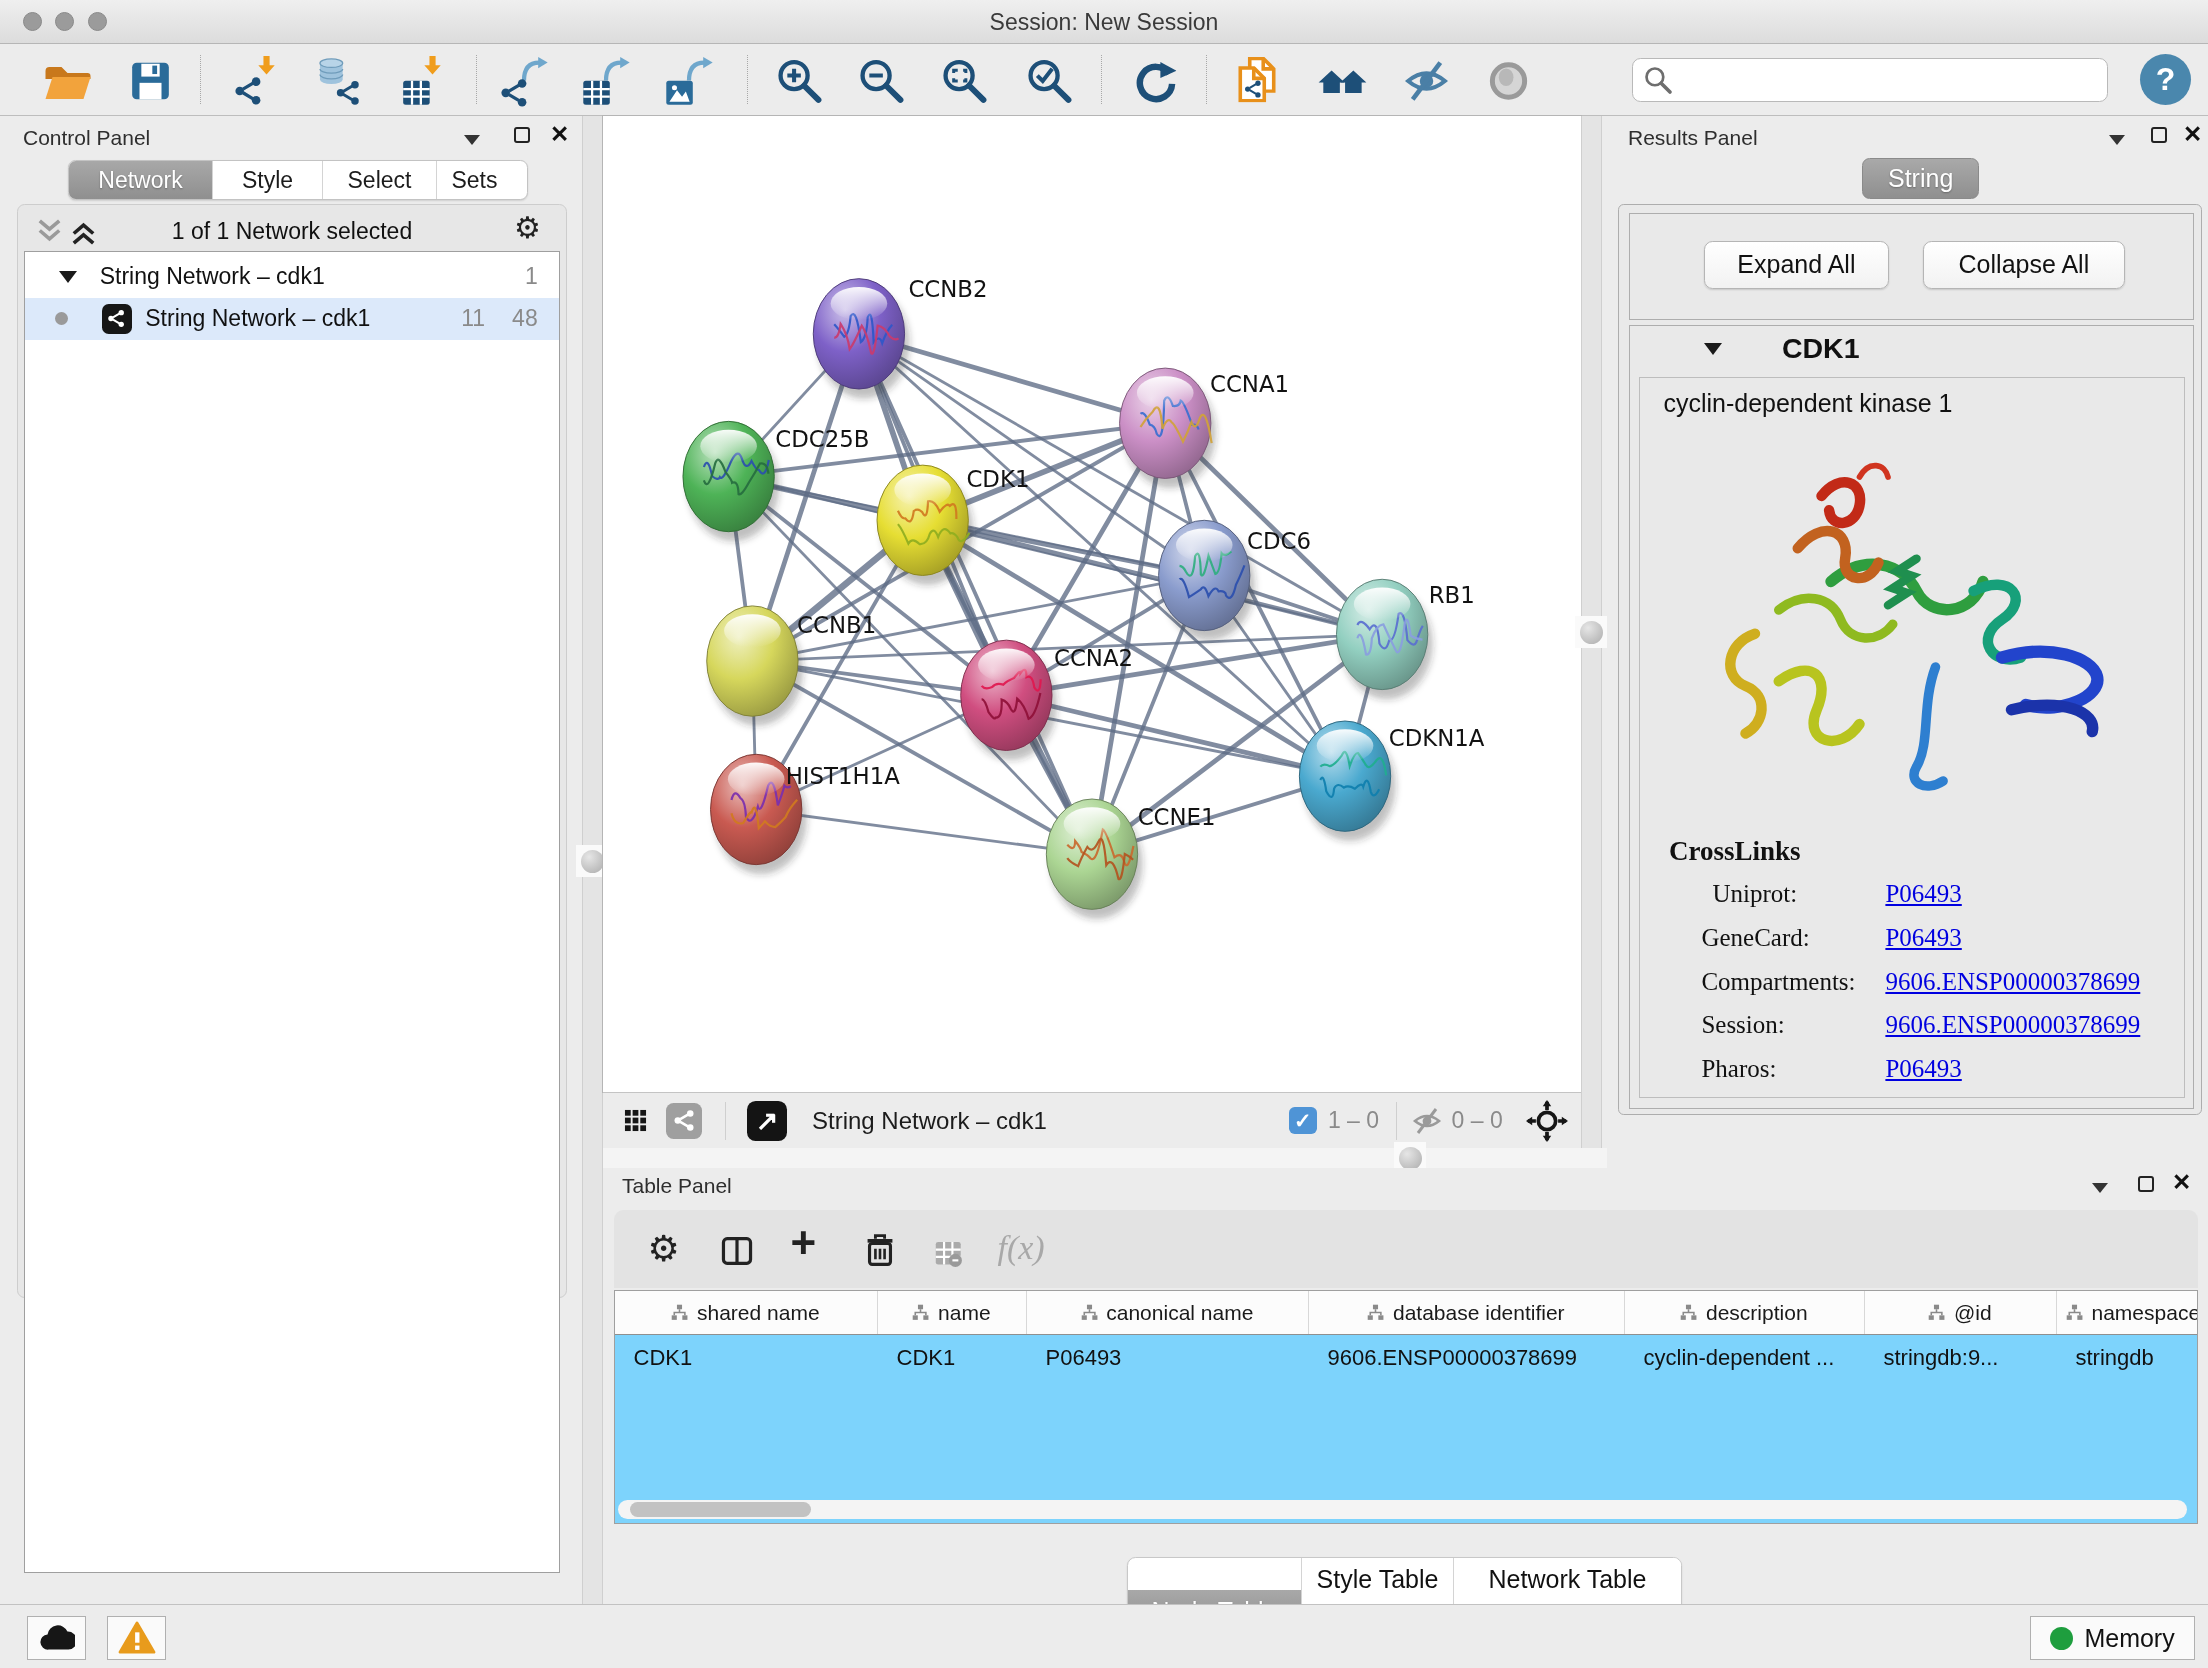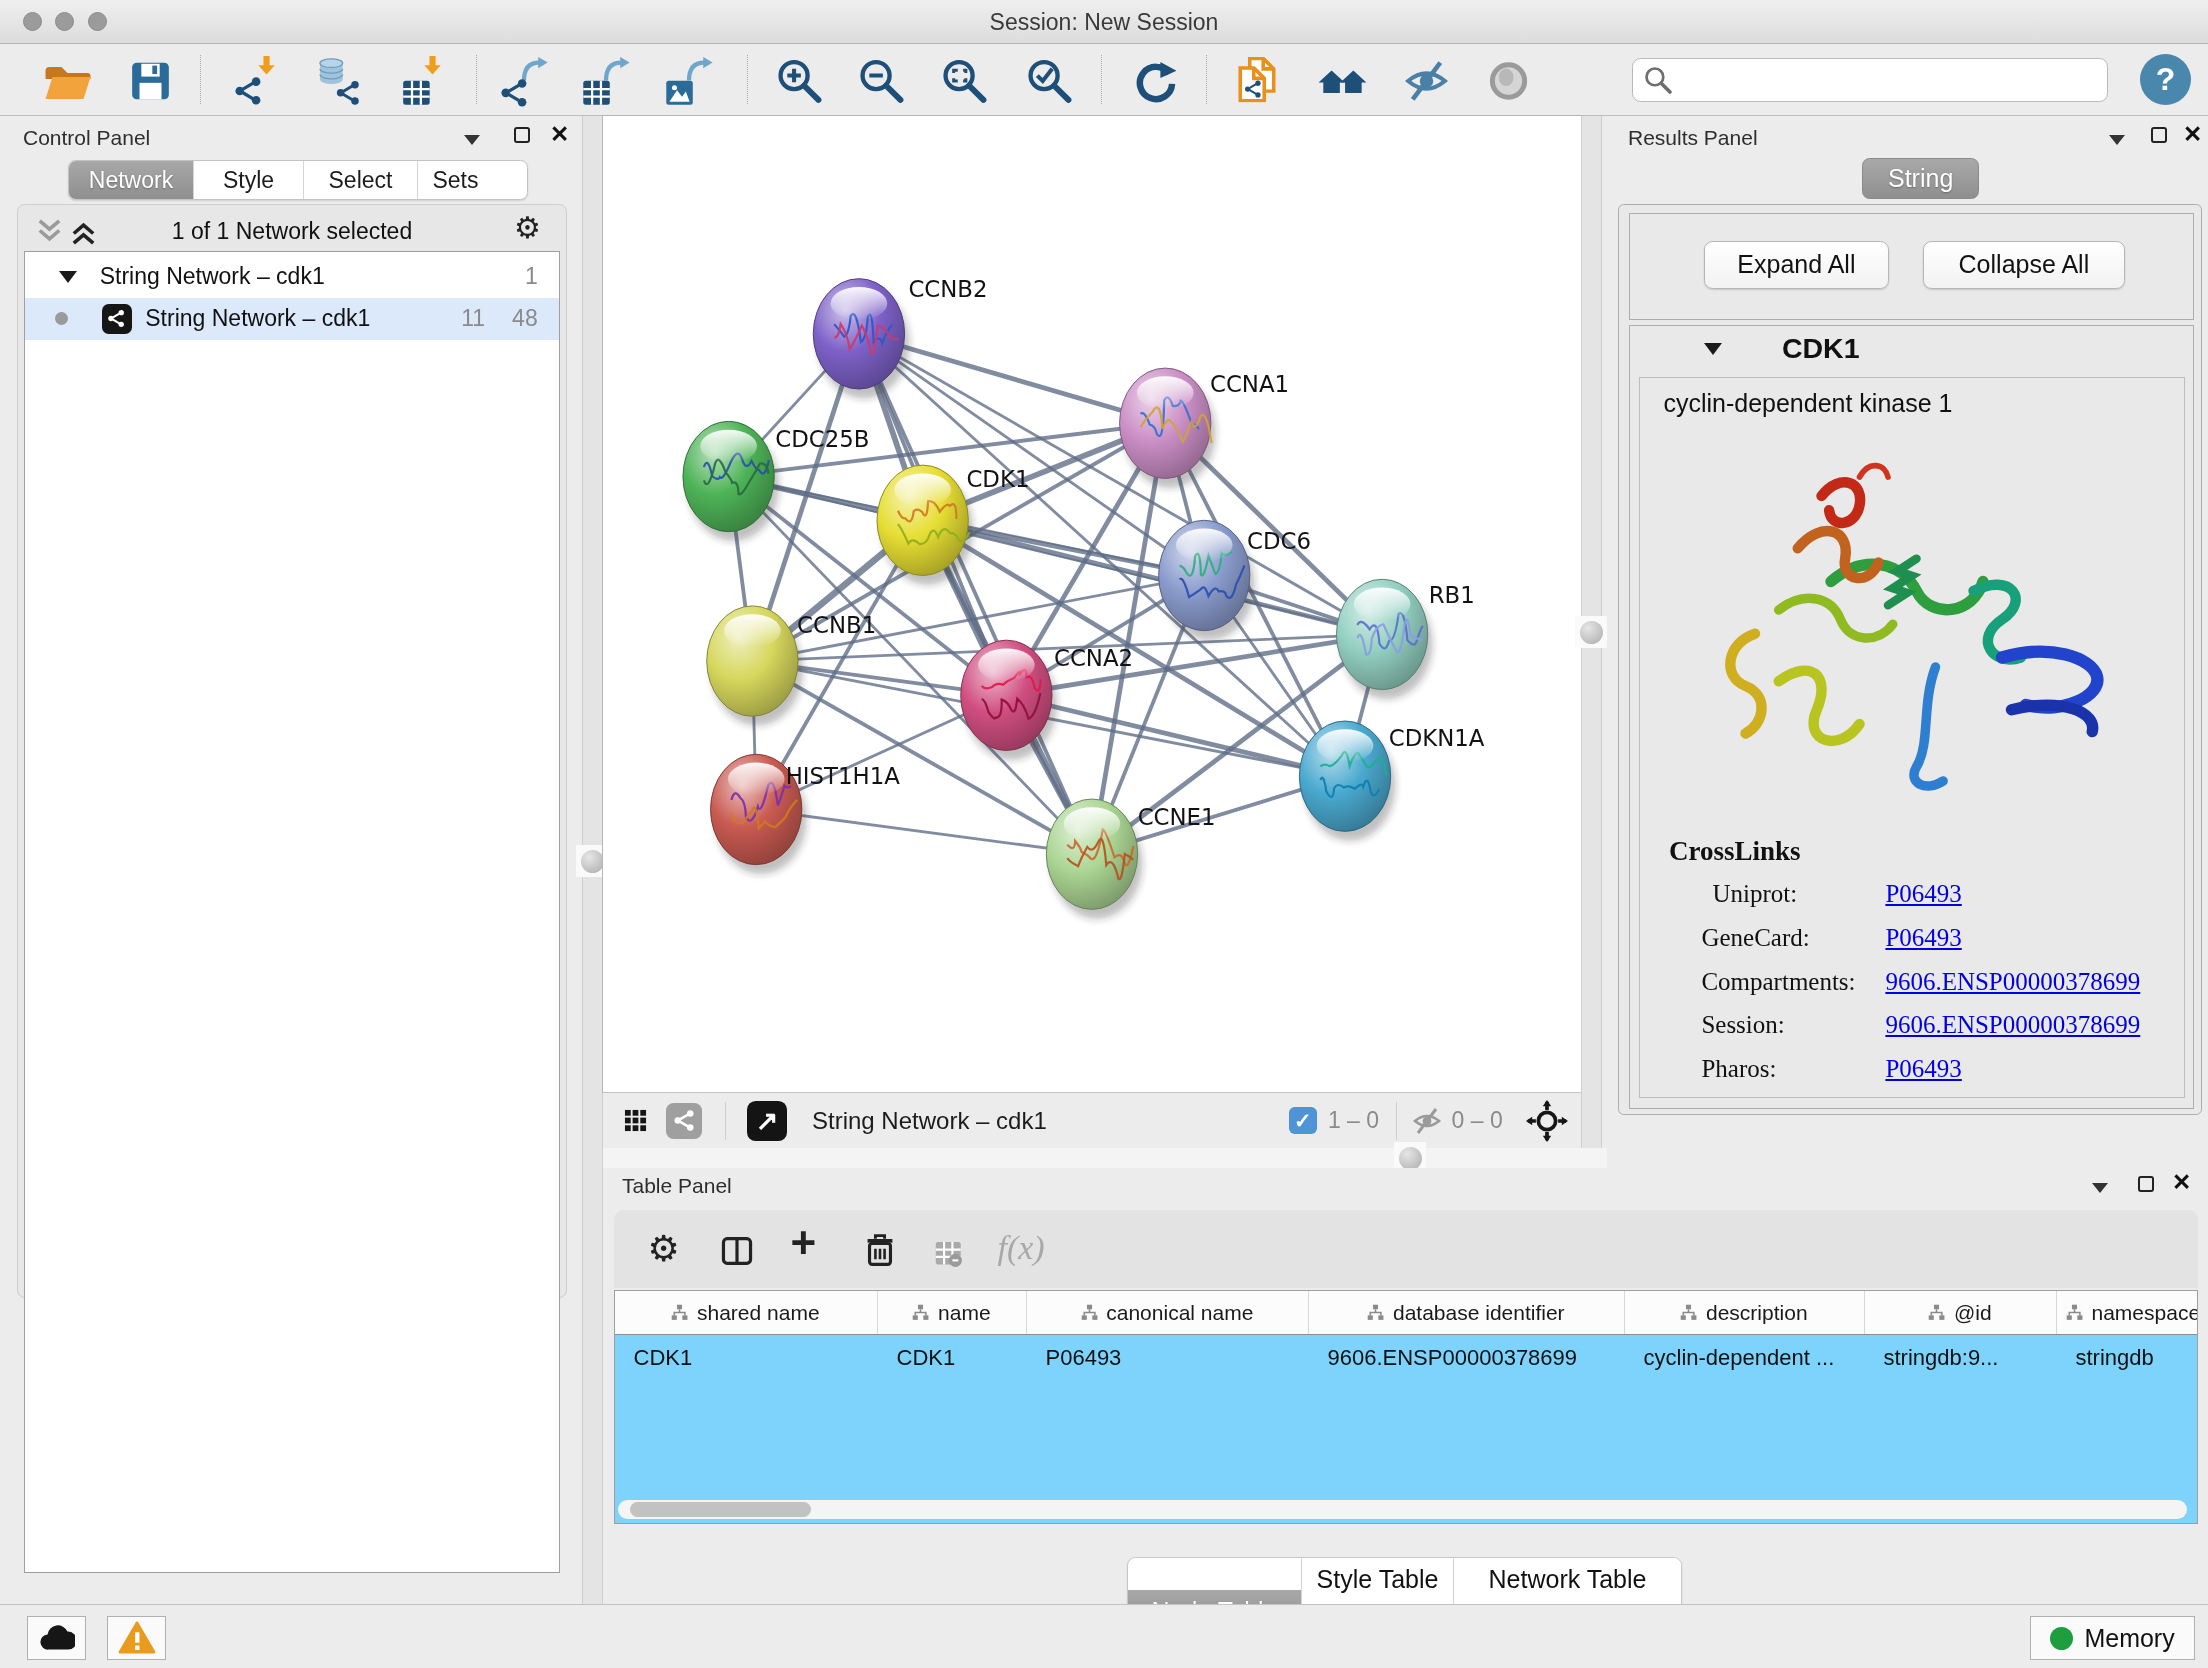--- a/index.html
+++ b/index.html
@@ -320,21 +320,21 @@
     <div class="helpbtn">?</div>
   </div>
 
   <div class="cpanel">
     <div class="abs panel-title" style="left:23px; top:9.5px">Control Panel</div>
     <div class="abs" style="left:464px; top:15px"><span class="ph-caret"></span></div>
     <div class="abs" style="left:514px; top:11.4px"><span class="ph-float"></span></div>
     <div class="abs ph-close" style="left:550px; top:9.5px">✕</div>
 
     <div class="seg-tabs" style="left:68px; top:44px; width:460px">
-      <div class="seg-tab sel" style="width:124px">Network</div>
+      <div class="seg-tab sel" style="width:143px">Network</div>
       <div class="seg-tab" style="width:110px">Style</div>
       <div class="seg-tab" style="width:114px">Select</div>
       <div class="seg-tab" style="width:76px">Sets</div>
     </div>
 
     <div class="groupbox" style="left:17px; top:88px; width:550px; height:1094px">
       <div class="abs" style="left:19px; top:13.3px">
         <svg width="25" height="25" viewBox="0 0 18 18" style="color:#9a9a9a">
             <use href="#s-chev2"></use>
           </svg></div>

